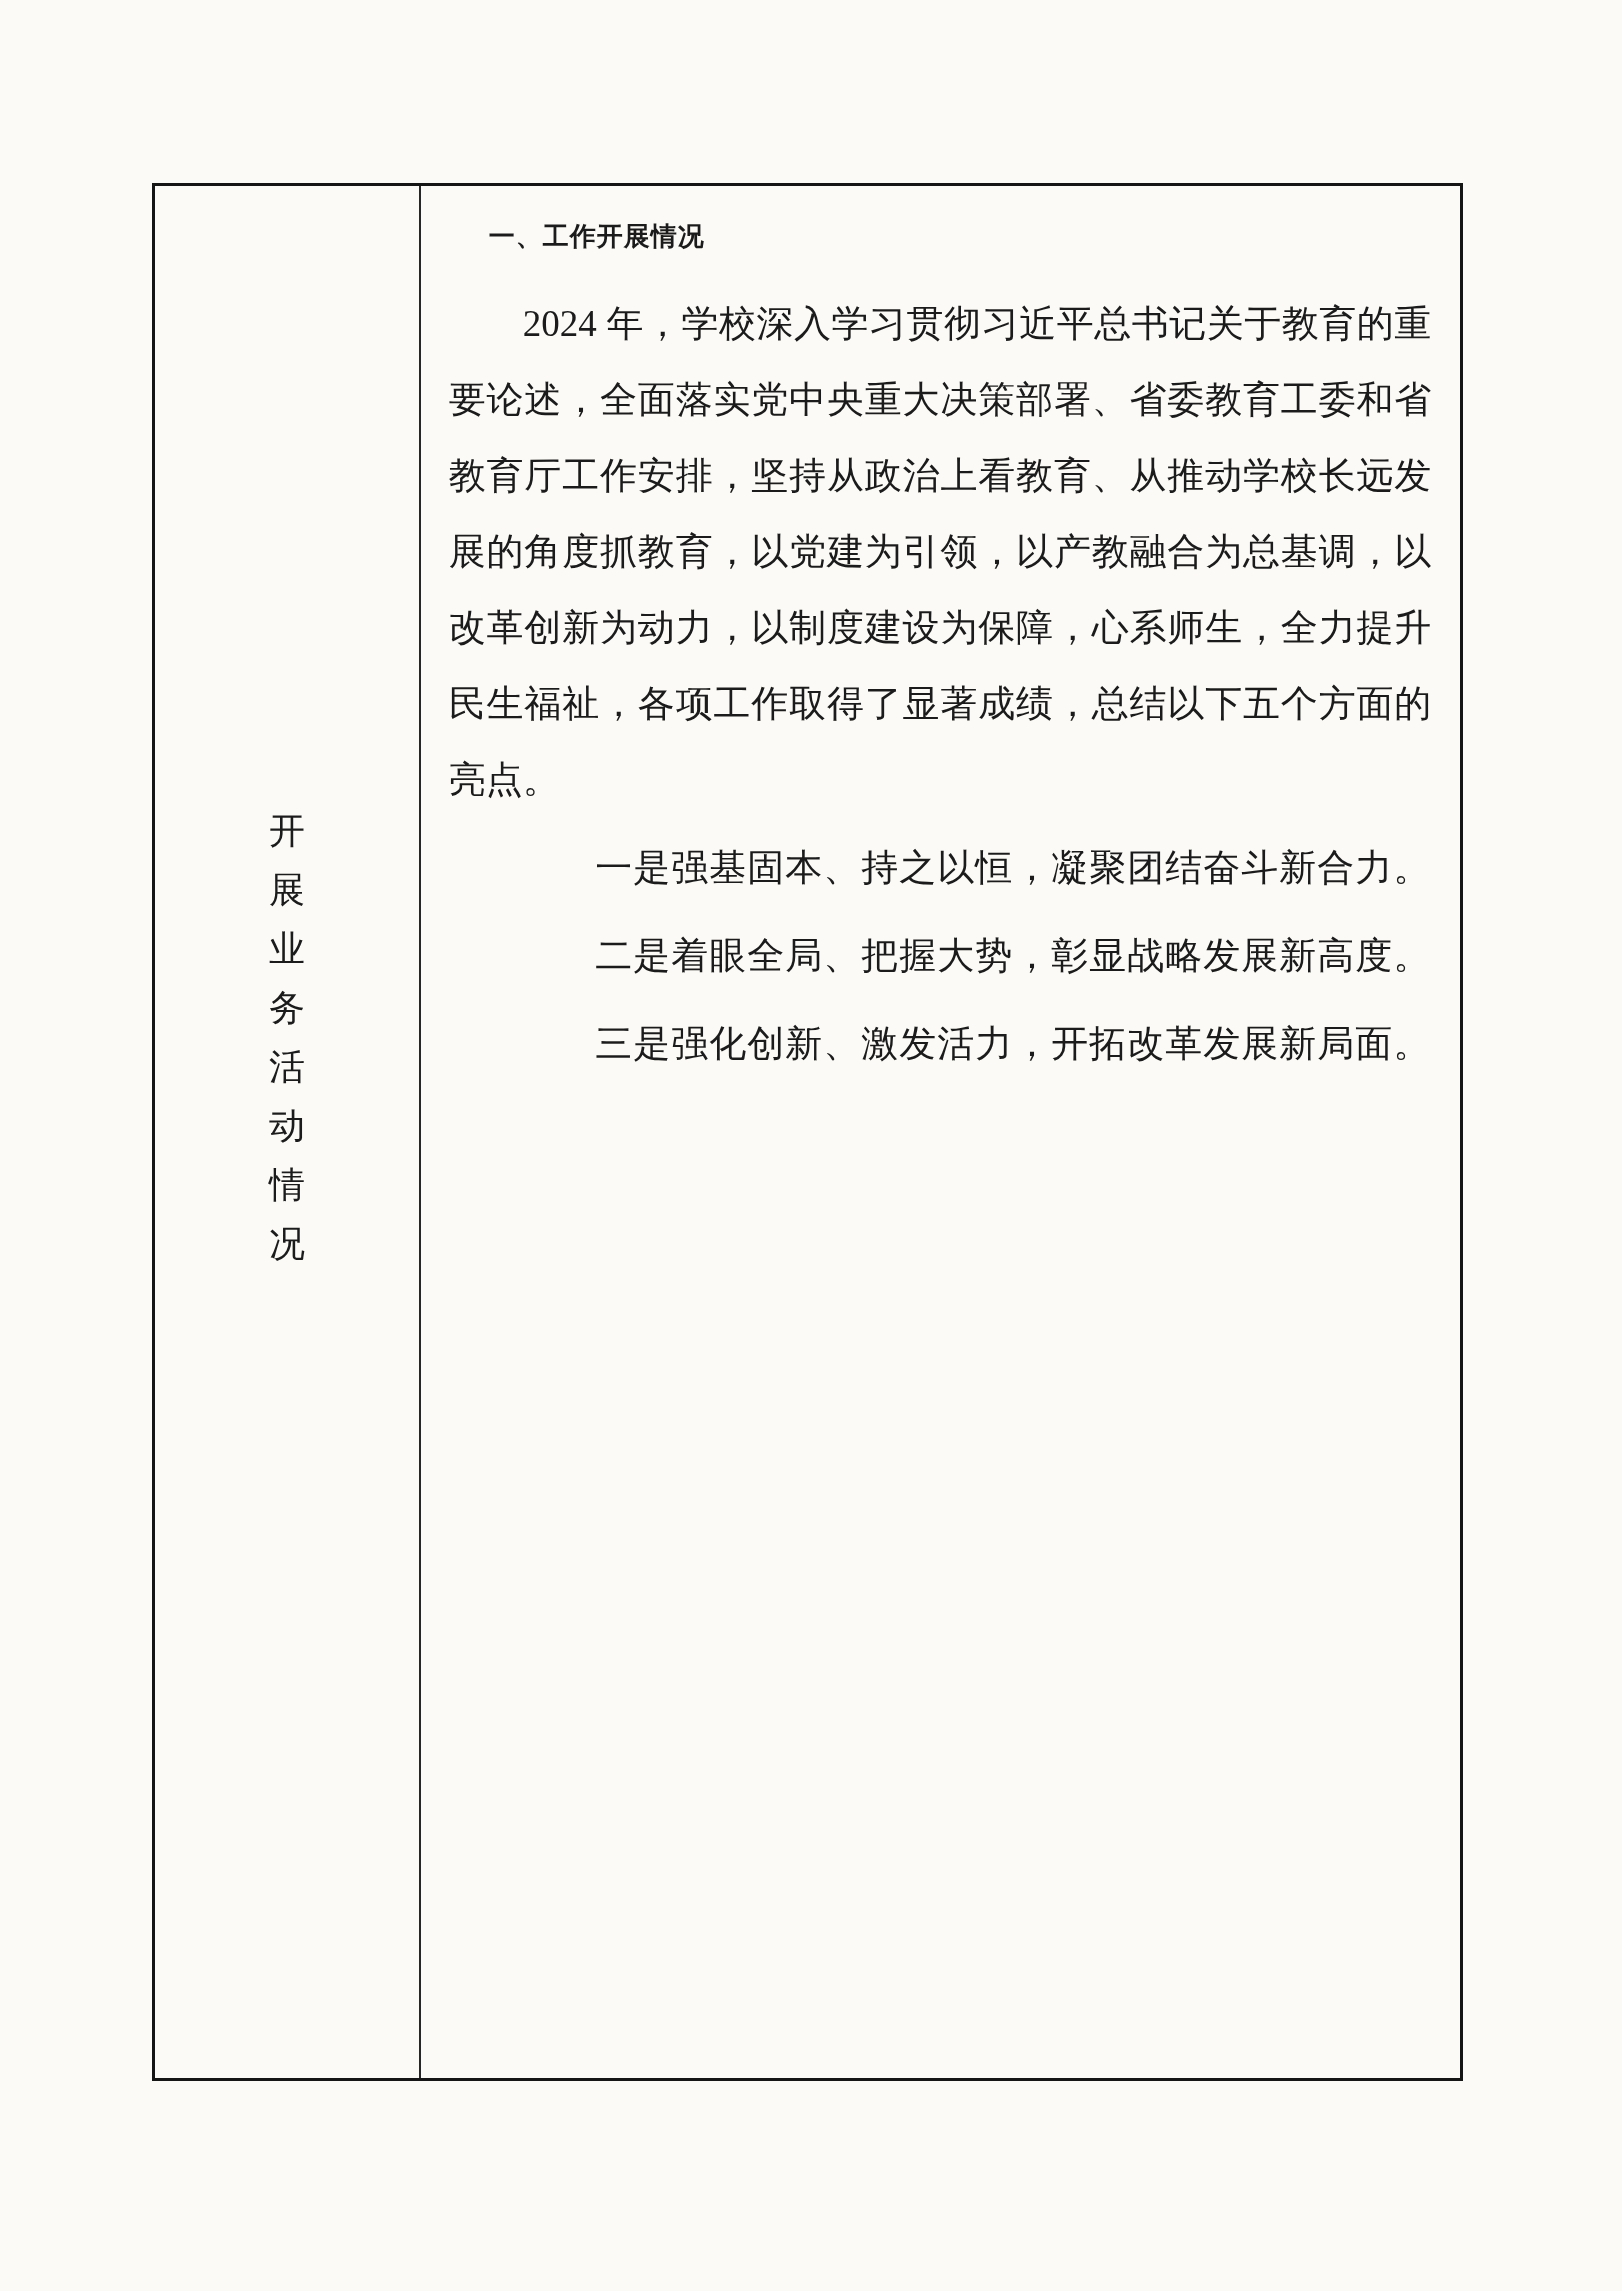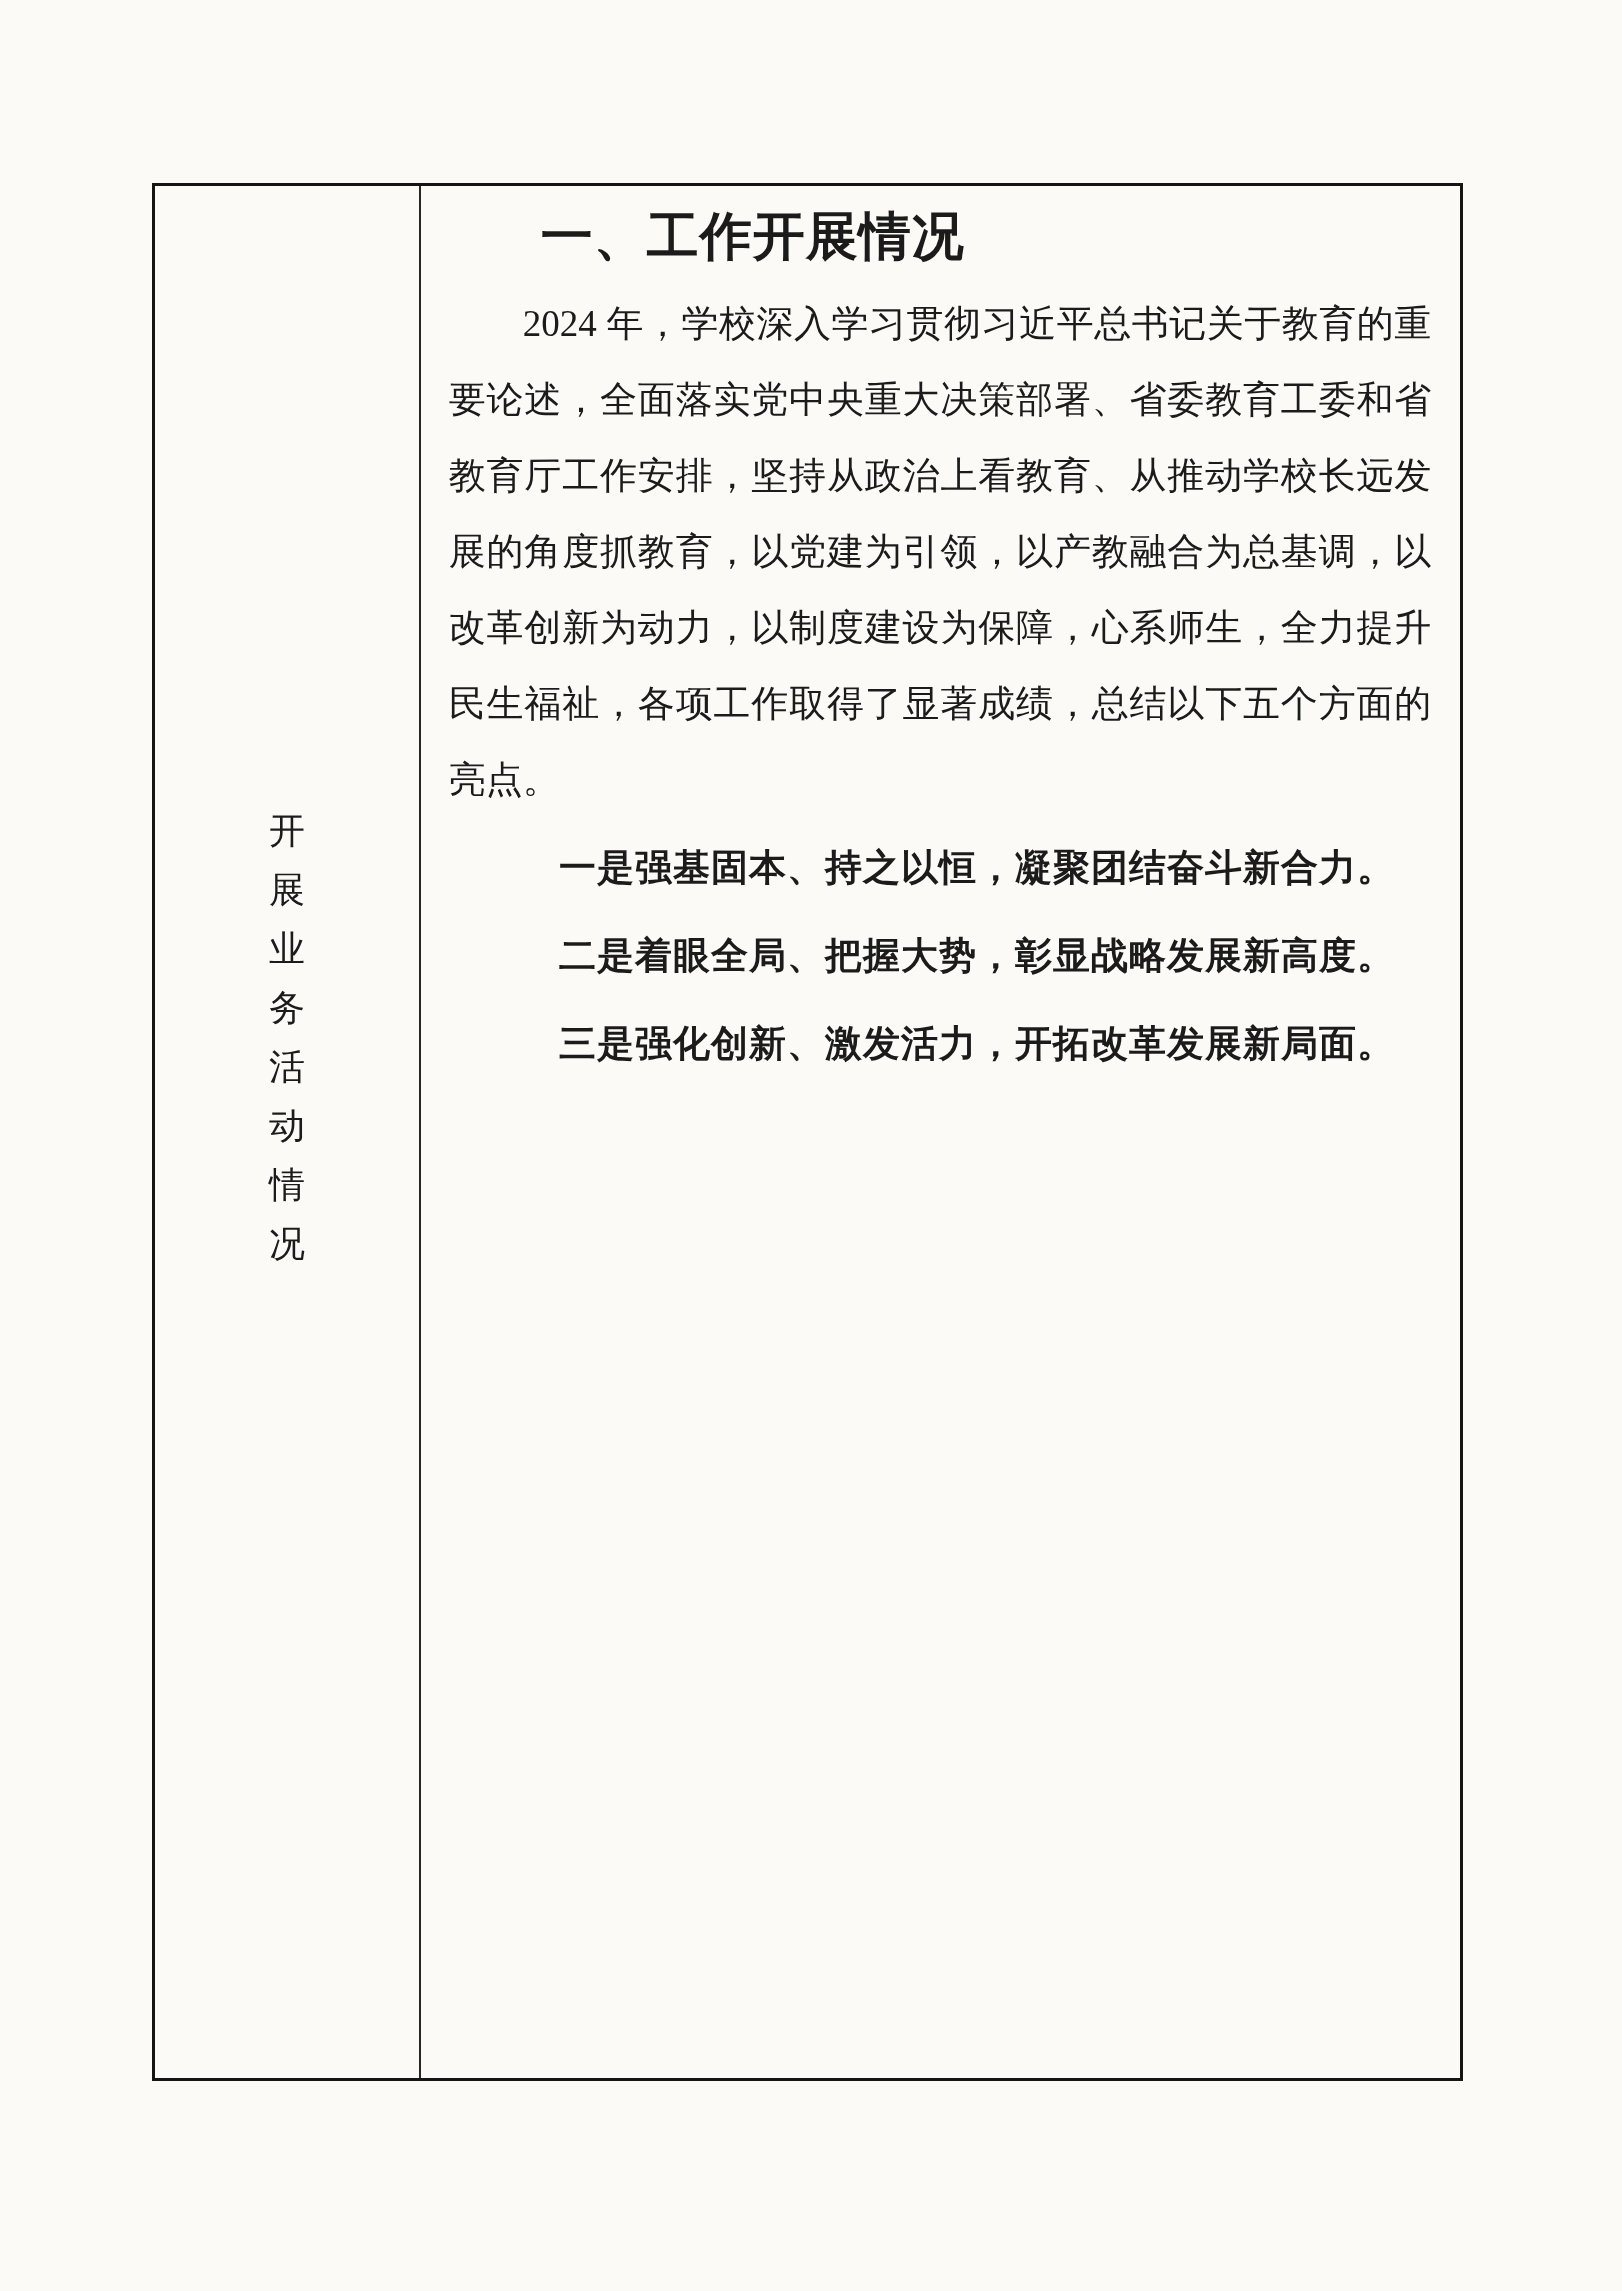--- a/index.html
+++ b/index.html
@@ -51,37 +51,37 @@
   }
   .content-cell {
     flex: 1 1 auto;
     box-sizing: border-box;
     padding: 11.8px 16.7px 0 15.7px;
   }
   .section-heading {
     margin: 0;
     font-family: "Liberation Sans", "DejaVu Sans", sans-serif;
     font-weight: 700;
-    font-size: 52px;
+    font-size: 26px;
     line-height: 76px;
     text-indent: 2em;
     letter-spacing: 1px;
   }
   .para {
     margin: 12px;
     font-size: 37px;
     line-height: 76px;
     text-indent: 2em;
     text-align: justify;
     text-justify: inter-ideograph;
     letter-spacing: 0;
   }
   .para.sub {
-    font-weight: 700;
-    text-align: center;
+    font-weight: 400;
+    text-align: right;
     letter-spacing: 1px;
   }
 </style>
 </head>
 <body>
 
 <div class="paper">
   <div class="form-table">
 
     <div class="label-cell">

